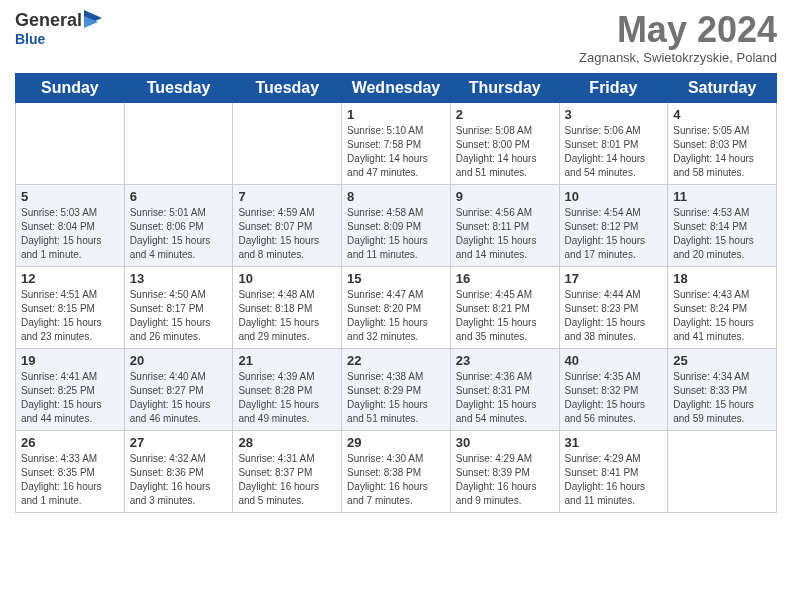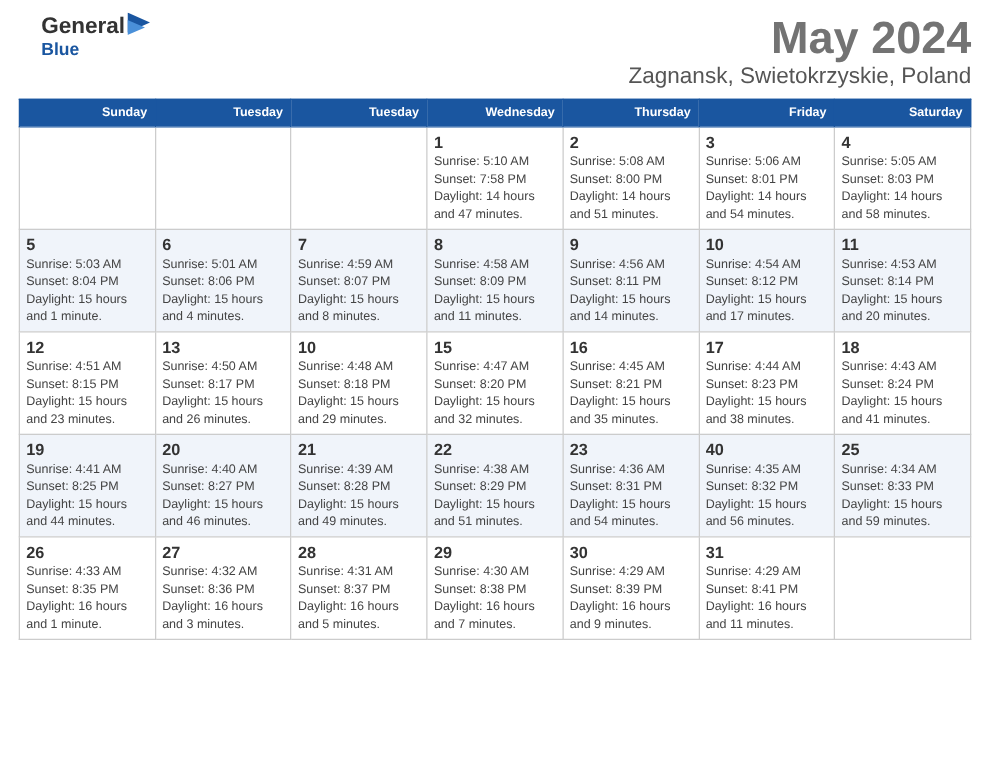--- a/index.html
+++ b/index.html
@@ -13,21 +13,20 @@
     .page {
       width: 792px;
       background: #fff;
       padding: 10px 15px 15px 15px;
     }
     .header {
       display: flex;
       justify-content: space-between;
       align-items: flex-start;
       margin-bottom: 8px;
-      margin-left: 18px;
     }
     .logo {
       display: flex;
       align-items: center;
     }
     .logo-text {
       display: flex;
       flex-direction: column;
       line-height: 1.1;
     }
@@ -49,34 +48,34 @@
     .title-section {
       text-align: right;
     }
     .month-title {
       font-size: 36px;
       font-weight: bold;
       color: #737373;
       line-height: 1.1;
     }
     .location {
-      font-size: 18px;
+      font-size: 13px;
       color: #555;
     }
     .calendar {
       width: 100%;
       border-collapse: collapse;
       font-size: 11px;
     }
     .calendar th {
       background: #1a56a0;
       color: #fff;
       padding: 5px 6px;
-      text-align: right;
-      font-size: 10px;
+      text-align: center;
+      font-size: 16px;
       font-weight: bold;
       border: 1px solid #1a56a0;
     }
     .calendar td {
       border: 1px solid #ccc;
       vertical-align: top;
       padding: 4px 5px;
       width: calc(100% / 7);
       min-height: 80px;
       height: 80px;

